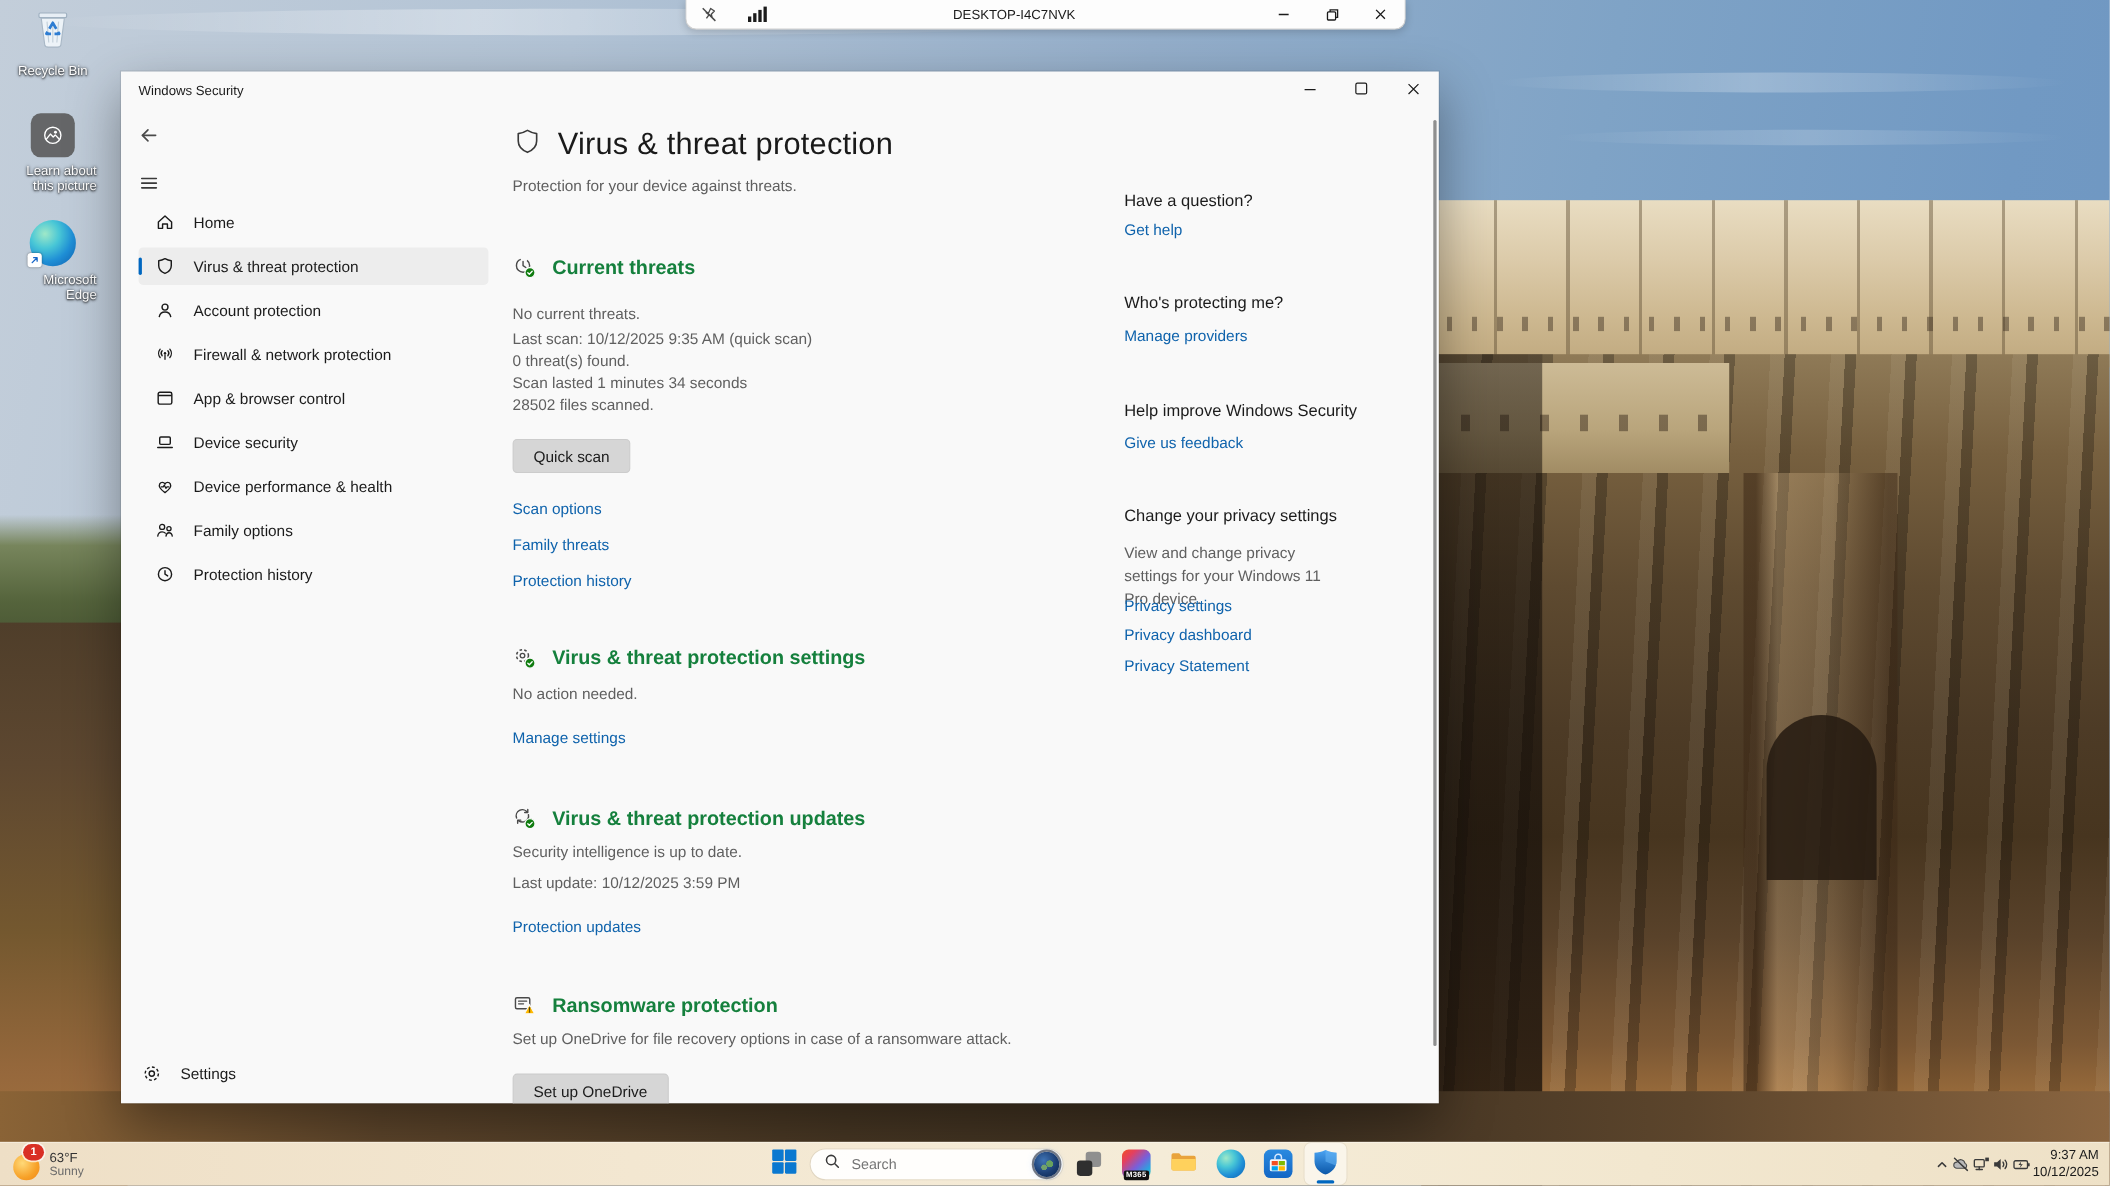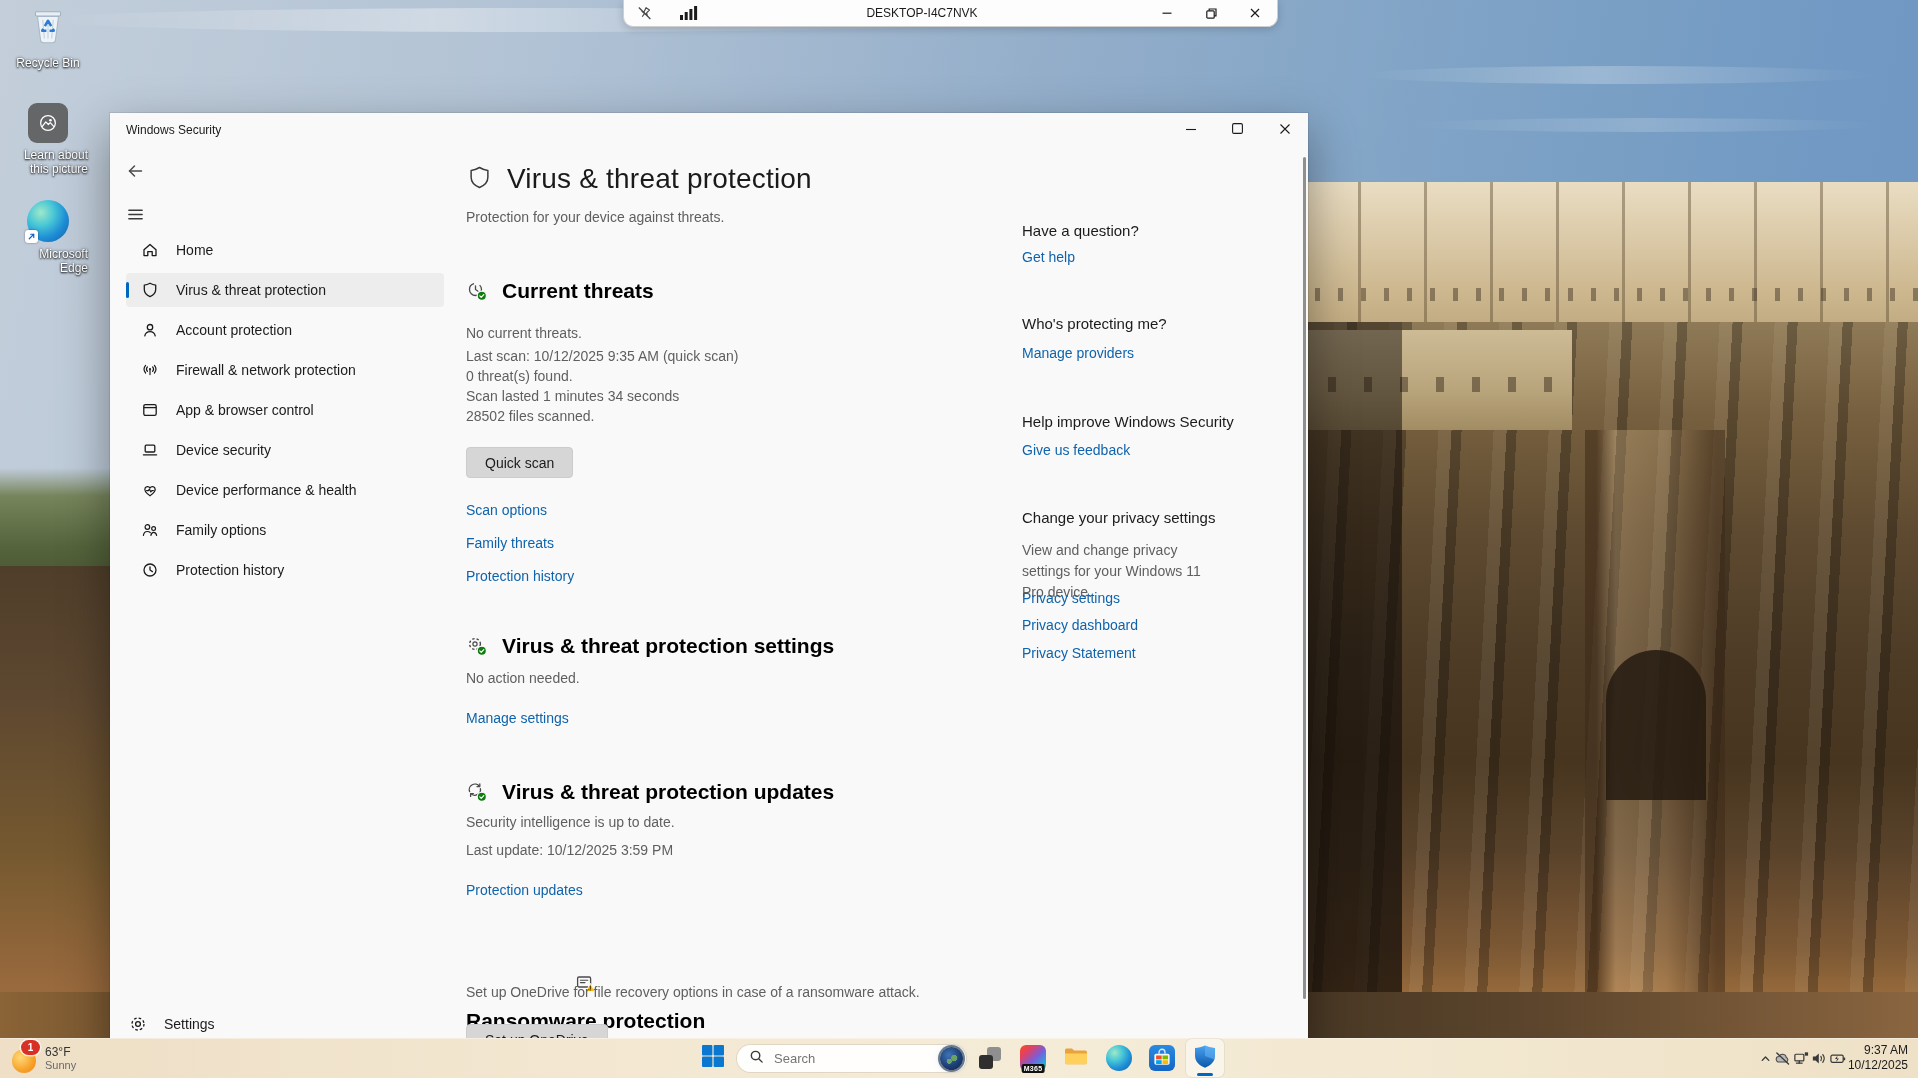--- a/index.html
+++ b/index.html
@@ -60,41 +60,41 @@
   
   .vmbar{left:623px;top:0;width:655px;height:27px;background:#fdfdfd;border:1px solid #cfcfcf;border-top:none;
     border-radius:0 0 10px 10px;display:flex;align-items:center;z-index:4;box-sizing:border-box;
     box-shadow:0 2px 8px rgba(0,0,0,.18);}
   .vm-title{flex:1;text-align:center;font-size:12px;color:#1b1b1b;}
   .vm-ctrl{width:44px;height:100%;display:flex;align-items:center;justify-content:center;cursor:pointer;}
   .vm-icon{display:flex;align-items:center;justify-content:center;}
 
   
   .win{left:110px;top:65px;width:1198px;height:938px;background:#f9f9f9;border-radius:0;overflow:hidden;z-index:3;
-    box-shadow:0 18px 45px rgba(0,0,0,.38),0 0 0 1px rgba(0,0,0,.08);margin-top:48px;}
+    box-shadow:0 18px 45px rgba(0,0,0,.38),0 0 0 1px rgba(0,0,0,.08);}
   .win-title{left:16px;top:10px;font-size:12px;color:#1b1b1b;}
   .win-controls{right:0;top:0;display:flex;}
   .wc{width:47px;height:31px;display:flex;align-items:center;justify-content:center;cursor:pointer;}
   .iconbtn{display:flex;align-items:center;justify-content:center;width:26px;height:26px;cursor:pointer;}
 
   .nav{left:16px;top:120px;width:318px;}
   .nav-item{height:34px;display:flex;align-items:center;padding-left:14px;gap:16px;border-radius:4px;
     margin-bottom:6px;position:relative;cursor:pointer;}
   .nav-item.selected{background:#ededed;}
   .nav-item.selected::before{content:"";position:absolute;left:0;top:9px;bottom:9px;width:3px;border-radius:2px;background:#0067C0;}
   .nicon{width:20px;height:20px;display:flex;align-items:center;justify-content:center;}
   .nlabel{font-size:14px;color:#1b1b1b;white-space:nowrap;}
   .settings-item{left:4px;top:894px;width:318px;}
 
   .content{left:356px;top:0;width:560px;height:100%;}
   .h1-row{top:45px;display:flex;align-items:center;gap:14px;height:42px;}
   .h1-text{font-size:28px;font-weight:400;color:#1a1a1a;letter-spacing:.2px;white-space:nowrap;}
   .subtitle{top:96px;font-size:14px;color:#5f5f5f;}
   .sec-head{display:flex;align-items:center;gap:14px;height:30px;}
-  .sec-title{font-size:21px;font-weight:700;color:#000000;white-space:nowrap;}
+  .sec-title{font-size:18px;font-weight:700;color:#15803d;white-space:nowrap;}
   .sicon{width:22px;height:22px;position:relative;display:flex;align-items:center;justify-content:center;}
   .body-line{font-size:14px;color:#5f5f5f;white-space:nowrap;}
   .link{font-size:14px;color:#0F63AC;text-decoration:none;cursor:pointer;display:block;white-space:nowrap;}
   .btn{background:#d6d6d6;border:1px solid #cccccc;border-radius:4px;font-size:14px;color:#1b1b1b;
     padding:0 18px;height:31px;font-family:inherit;cursor:pointer;white-space:nowrap;}
 
   .aside{left:912px;top:0;width:260px;}
   .aside-h{font-size:15px;color:#1b1b1b;white-space:nowrap;}
   .aside-body{font-size:14px;color:#5f5f5f;line-height:21px;width:196px;}
   .scroll-thumb{left:1193px;top:44px;width:3px;height:842px;background:#8f8f8f;border-radius:2px;cursor:pointer;}
@@ -418,21 +418,21 @@
             <circle cx="15.8" cy="15.8" r="4.6" fill="#107C10" stroke="#f9f9f9" stroke-width="1.2"></circle>
             <path d="M13.8 15.9 L15.2 17.3 L17.8 14.6" fill="none" stroke="#fff" stroke-width="1.2" stroke-linecap="round" stroke-linejoin="round"></path>
           </svg>
         </span>
         <span class="sec-title">Virus &amp; threat protection updates</span>
       </div>
       <div class="abs body-line" style="top:701px;">Security intelligence is up to date.</div>
       <div class="abs body-line" style="top:729px;">Last update: 10/12/2025 3:59 PM</div>
       <a class="abs link" style="top:769px;">Protection updates</a>
 
-      <div class="abs sec-head" style="top:860px;flex-direction:column;">
+      <div class="abs sec-head" style="top:834px;">
         <span class="sicon">
           <svg width="22" height="22" viewBox="0 0 22 22">
             <rect x="2.6" y="4" width="13" height="10" rx="1.4" fill="none" stroke="#4a4a4a" stroke-width="1.3"></rect>
             <path d="M5.4 7.2 H12.8 M5.4 9.6 H10" stroke="#4a4a4a" stroke-width="1.1" stroke-linecap="round"></path>
             <path d="M15.4 10.4 L20 18.6 H10.8 Z" fill="#FFB900" stroke="#f9f9f9" stroke-width="1"></path>
             <path d="M15.4 13 V15.4" stroke="#5a4500" stroke-width="1.2" stroke-linecap="round"></path>
             <circle cx="15.4" cy="16.9" r="0.7" fill="#5a4500"></circle>
           </svg>
         </span>
         <span class="sec-title">Ransomware protection</span>

